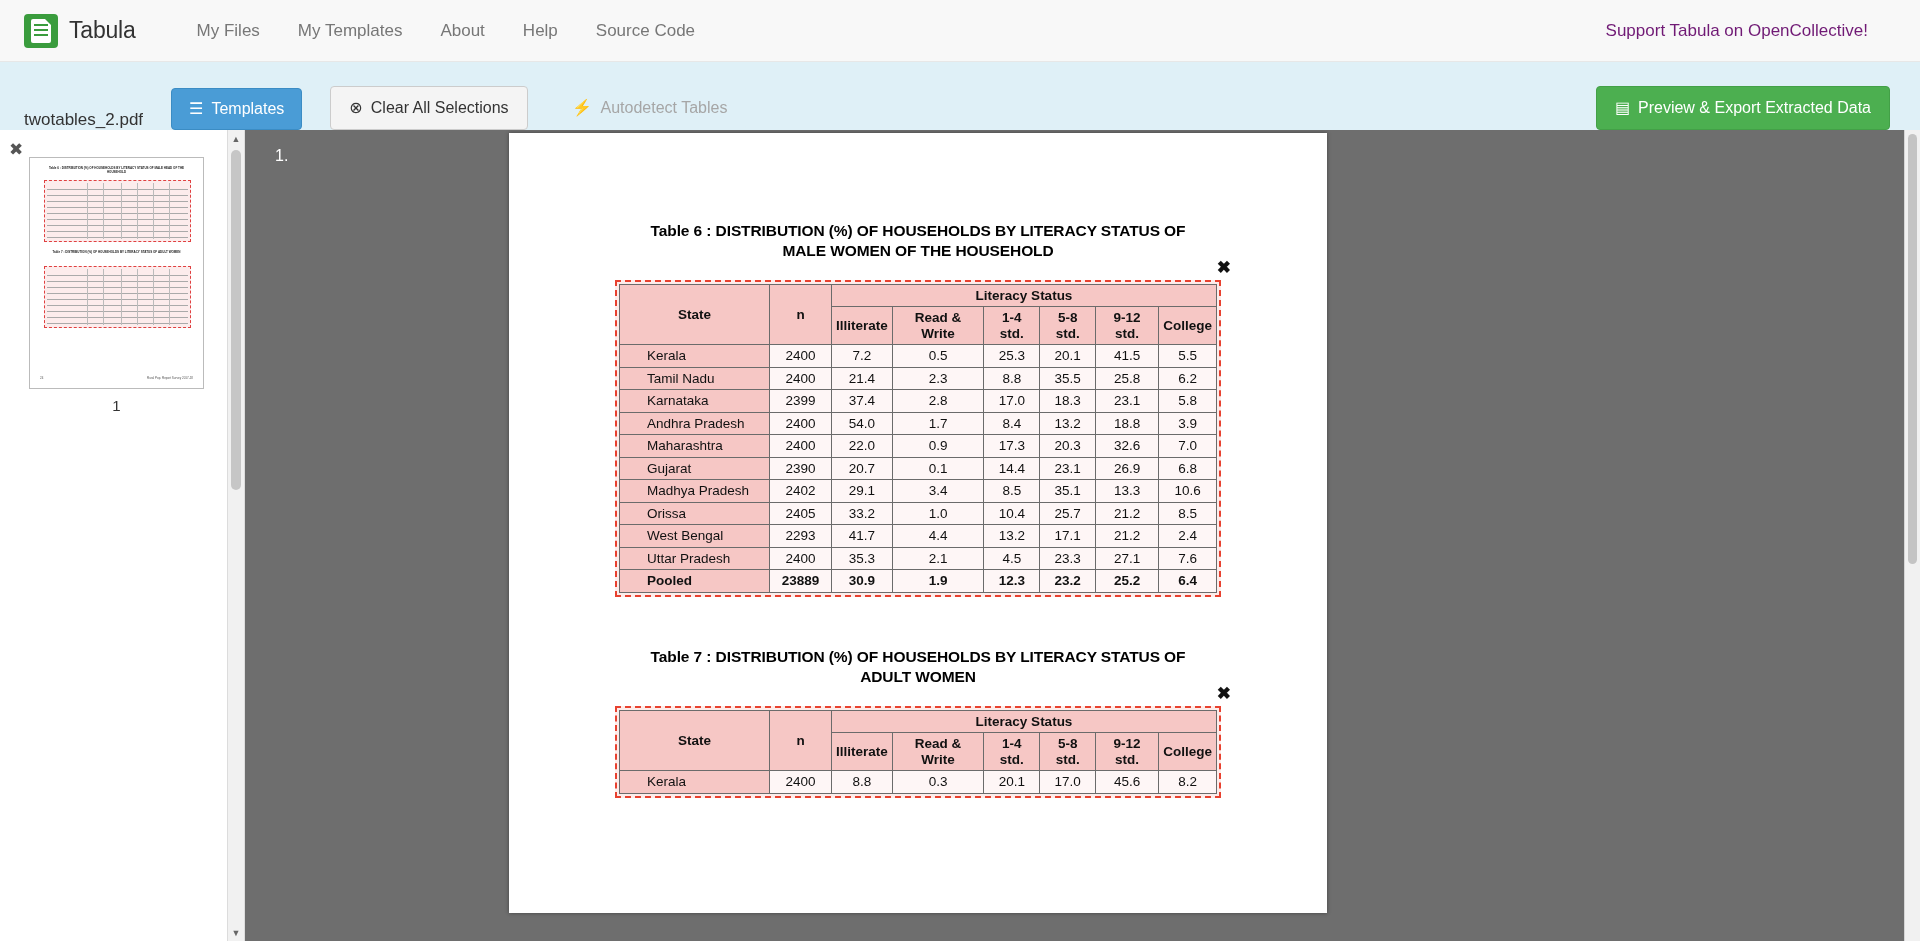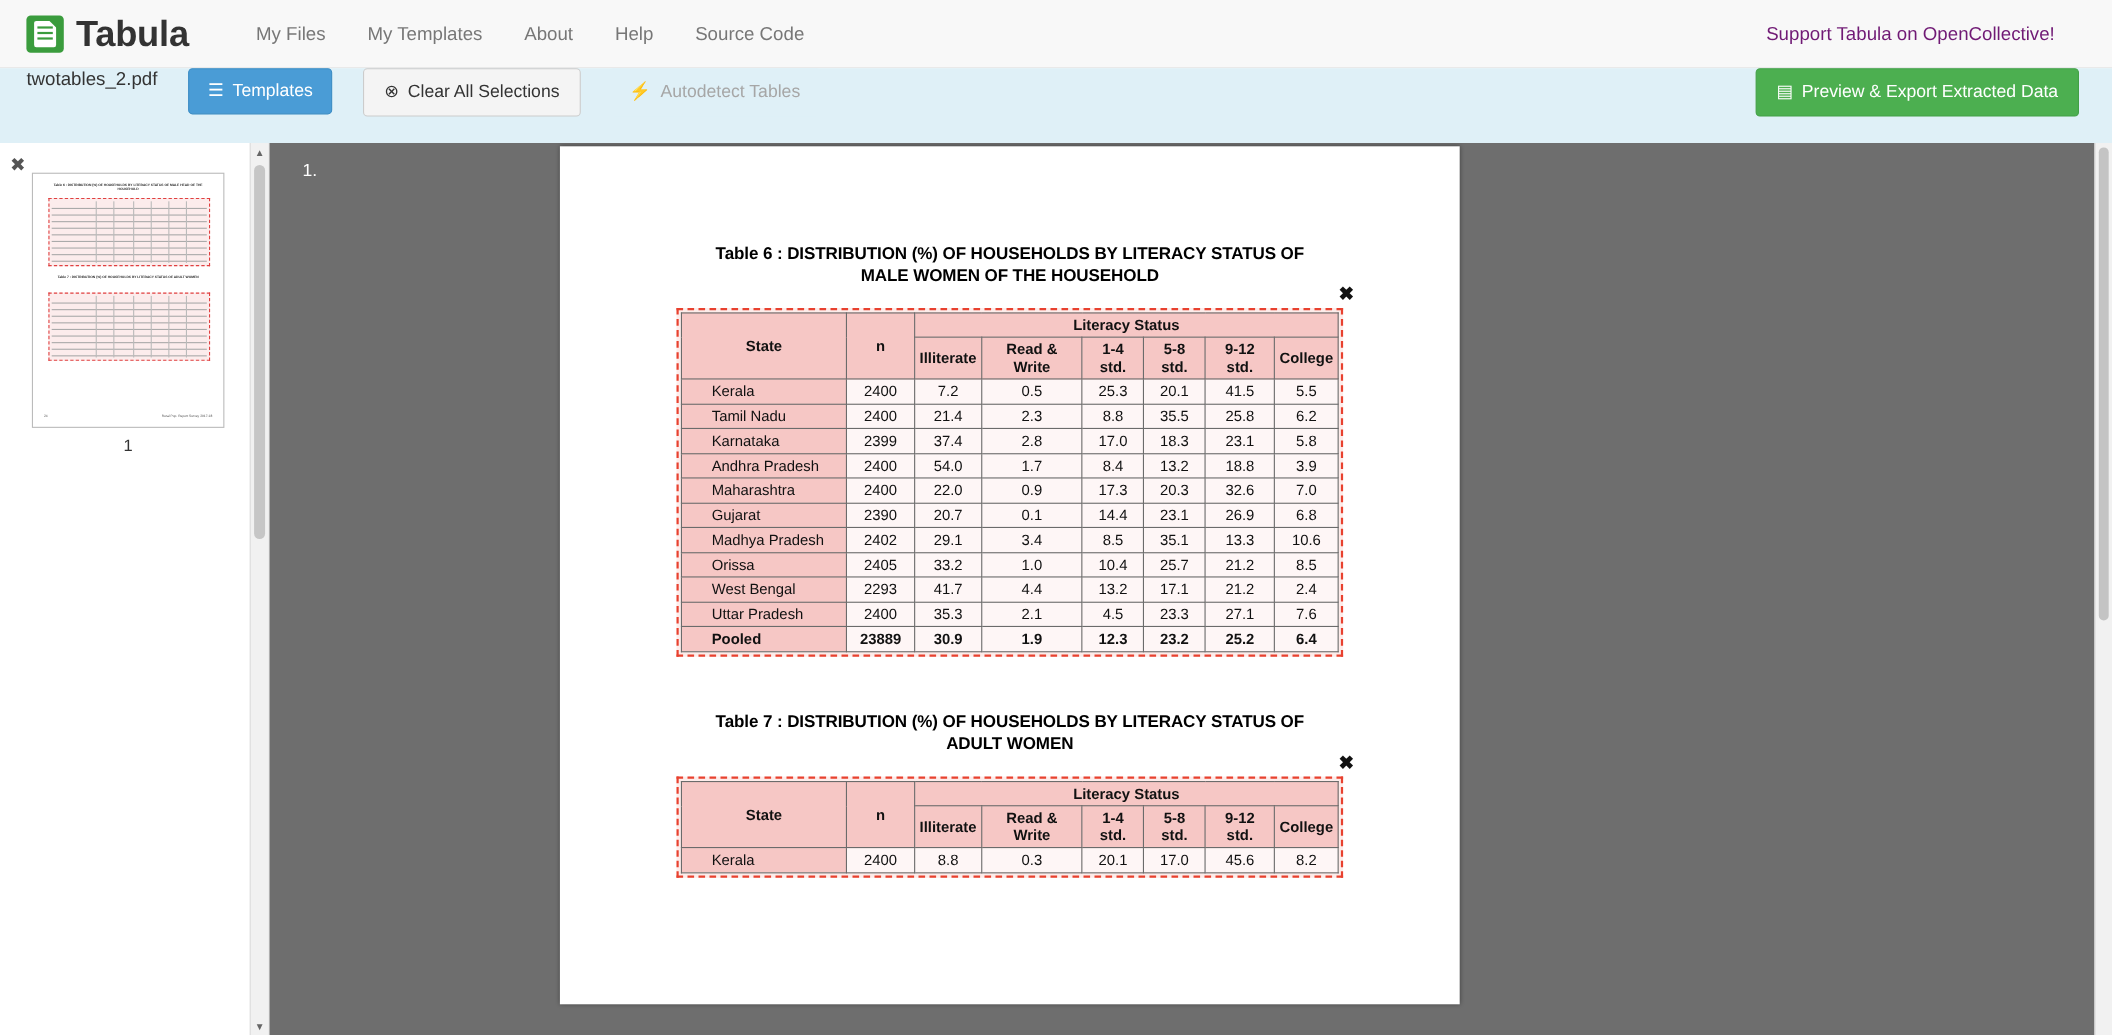--- a/index.html
+++ b/index.html
@@ -49,23 +49,23 @@
     box-shadow: 0 5px 0 #3a9c3d, 0 10px 0 #3a9c3d;
   }
   .brand-logo .corner {
     position: absolute;
     right: 6px; top: 5px;
     width: 0; height: 0;
     border-left: 7px solid transparent;
     border-top: 7px solid #3a9c3d;
   }
   .brand-name {
-    font-size: 33px;
+    font-size: 23px;
     color: #333333;
-    font-weight: bold;
+    font-weight: normal;
     letter-spacing: -0.2px;
   }
   .nav-links {
     display: flex;
     align-items: center;
     gap: 0;
   }
   .nav-link {
     font-size: 17px;
     color: #777777;
@@ -80,21 +80,21 @@
     color: #701a75;
     padding-right: 28px;
     cursor: pointer;
   }
 
   
   .toolbar {
     height: 68px;
     background: #dff0f7;
     display: flex;
-    align-items: flex-start;
+    align-items: flex-end;
     padding: 0 24px;
     position: relative;
   }
   .file-name {
     font-size: 17px;
     color: #333333;
     margin-right: 28px;
     white-space: nowrap;
   }
   .btn {

